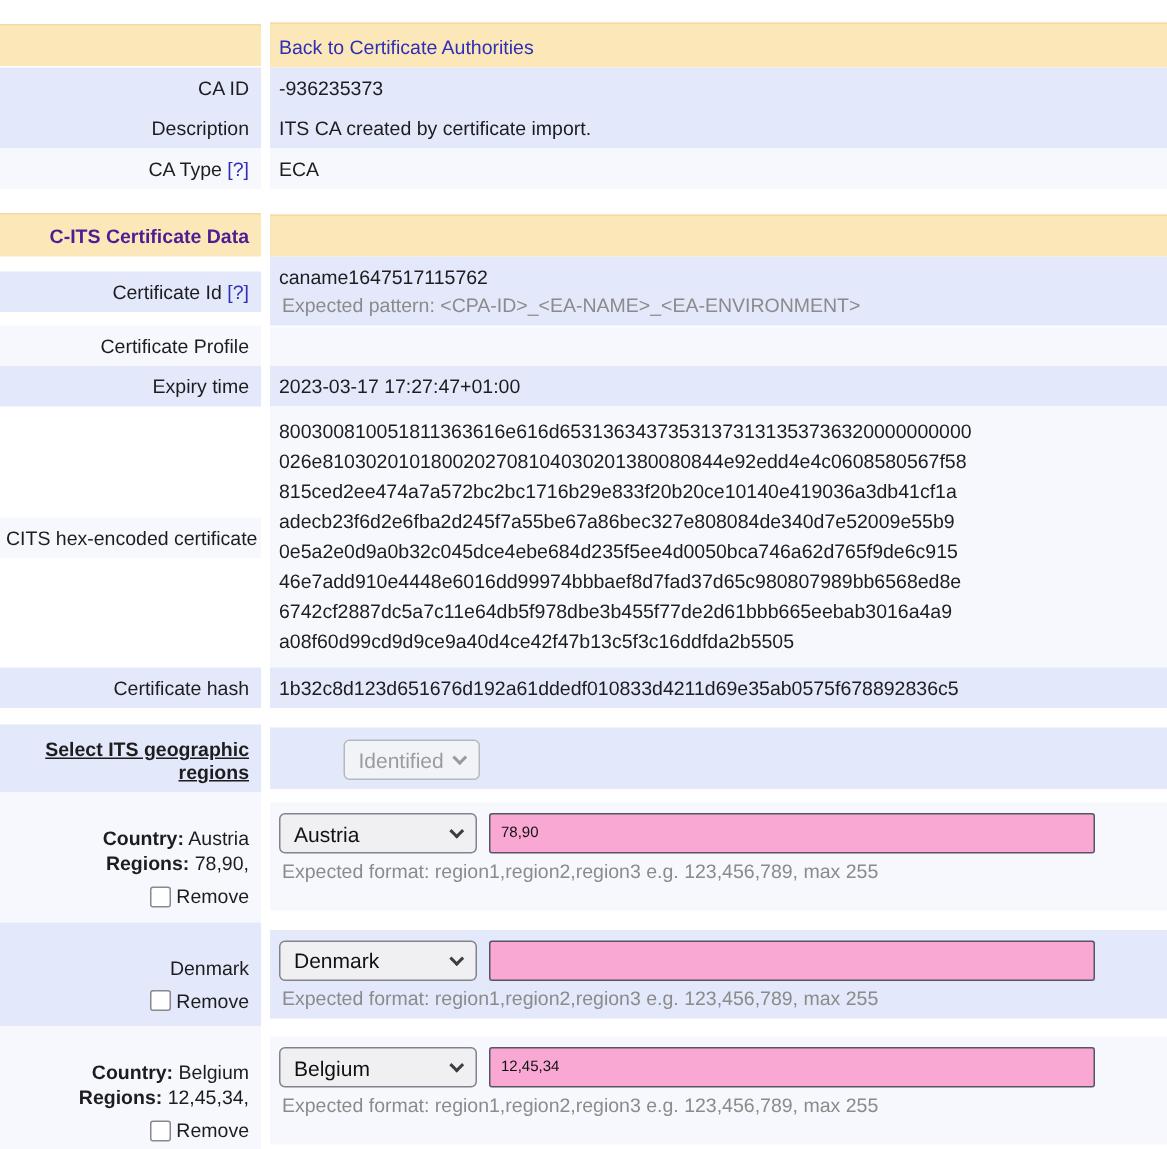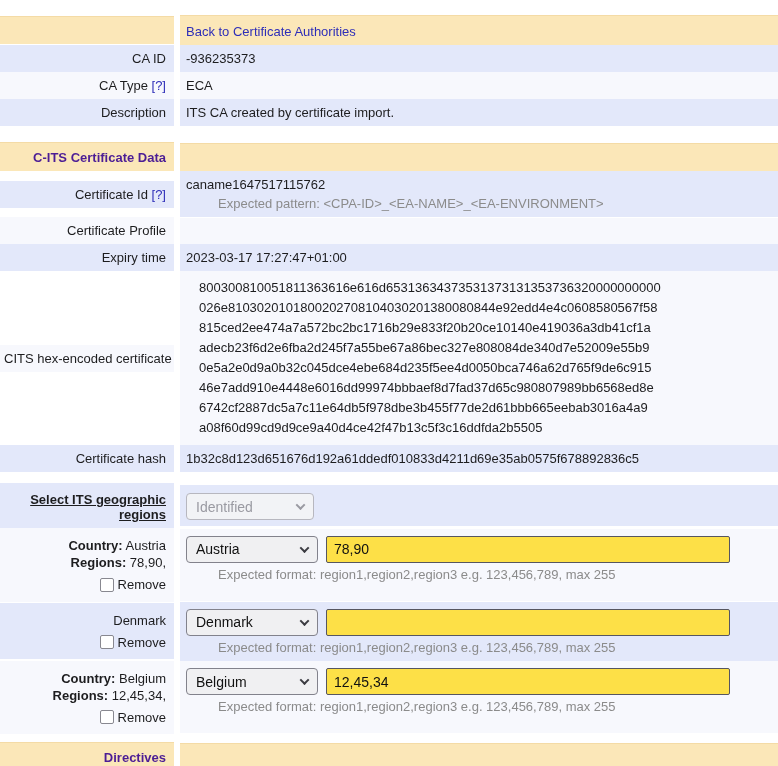--- a/index.html
+++ b/index.html
@@ -22,47 +22,47 @@
   .bg-y { background: #fbe7b8; border-top: 1px solid #f4dba6; }
   .bg-a { background: #e3e8fa; }
   .bg-b { background: #f7f8fd; }
   .spacer16 { height: 16px; } .spacer11 { height: 11px; } .spacer8 { height: 8px; }
   .r-back .lbl, .r-back .val { min-height: 28px; padding-top: 8px; }
   .r-std .lbl, .r-std .val { min-height: 26px; }
   a.link { color: #2e2eb8; text-decoration: none; cursor: pointer; }
   .help { color: #2e2eb8; cursor: pointer; }
   .section-title { color: #4c1d95; font-weight: bold; }
   .r-section .lbl, .r-section .val { min-height: 28px; padding-top: 7px; }
-  .hint { color: #8b8b8b; padding-left: 2px; margin-top: 4px; margin-left: 30px; }
-  .hexline { line-height: 20px; white-space: nowrap; margin-left: 13px; }
+  .hint { color: #8b8b8b; padding-left: 2px; margin-top: 4px; }
+  .hexline { line-height: 20px; white-space: nowrap; }
   .r-hex .val { padding-top: 7px; padding-bottom: 7px; }
   .bold { font-weight: bold; }
   .sel {
     display: inline-flex; align-items: center; justify-content: space-between;
     height: 27px; padding: 0 9px;
     background: #f0f0f2; border: 1px solid #82828c; border-radius: 4px;
     font-size: 14px; color: #111; cursor: pointer; vertical-align: middle;
   }
   .sel-country { width: 132px; }
-  .sel-mode { width: 128px; margin-top: 2px; }
+  .sel-mode { width: 91px; margin-top: 2px; margin-left: 43px; }
   .sel.disabled { color: #9a9aa2; border-color: #b7b7bf; background: #f2f3f6; cursor: default; }
   .chev {
     width: 7px; height: 7px; flex: none;
     border-right: 2px solid #3c3c42; border-bottom: 2px solid #3c3c42;
     transform: rotate(45deg) translate(-1px,-1px); margin-left: 6px;
   }
   .sel.disabled .chev { border-color: #9a9aa2; }
   .txt {
     width: 404px; height: 27px; padding: 0 7px; margin-left: 8px;
-    border: 1px solid #565660; border-radius: 2px; background: #fde047;
-    font-family: inherit; font-size: 14px; color: #111; vertical-align: middle;
+    border: 1px solid #565660; border-radius: 2px; background: #f9a8d4;
+    font-family: inherit; font-size: 10px; color: #111; vertical-align: middle;
   }
   .controls { display: flex; align-items: center; }
   .r-entry .val { padding-top: 7px; }
-  .r-entry .lbl { padding-top: 9px; line-height: 17px; }
+  .r-entry .lbl { padding-top: 22px; line-height: 17px; }
   .r-entry-min72 .lbl, .r-entry-min72 .val { min-height: 72px; }
   .r-entry-min52 .lbl, .r-entry-min52 .val { min-height: 52px; }
   .remove-line { display: inline-flex; align-items: center; margin-top: 5px; }
   .cb {
     appearance: none; -webkit-appearance: none;
     width: 14px; height: 14px; margin: 0 4px 0 0;
     border: 1px solid #888890; border-radius: 2px; background: #fff; cursor: pointer;
   }
   .r-mode .lbl { font-weight: bold; padding-top: 9px; }
   .r-mode .lbl, .r-mode .val { min-height: 38px; text-decoration: underline; }
@@ -81,32 +81,32 @@
     </div>
   </div>
 
   <div class="row r-std">
     <div class="lbl bg-a">CA ID</div>
     <div class="gap"></div>
     <div class="val bg-a">-936235373</div>
   </div>
 
   <div class="row r-std">
+    <div class="lbl bg-a">Description</div>
+    <div class="gap"></div>
+    <div class="val bg-a">ITS CA created by certificate import.</div>
+  </div>
+
+  <div class="row r-std">
     <div class="lbl bg-b">
       <span>CA Type</span>
       <span class="help">[?]</span>
     </div>
     <div class="gap"></div>
     <div class="val bg-b">ECA</div>
-  </div>
-
-  <div class="row r-std">
-    <div class="lbl bg-a">Description</div>
-    <div class="gap"></div>
-    <div class="val bg-a">ITS CA created by certificate import.</div>
   </div>
 
   <div class="spacer16"></div>
 
   <div class="row r-section">
     <div class="lbl bg-y section-title">C-ITS Certificate Data</div>
     <div class="gap"></div>
     <div class="val bg-y"></div>
   </div>
 

